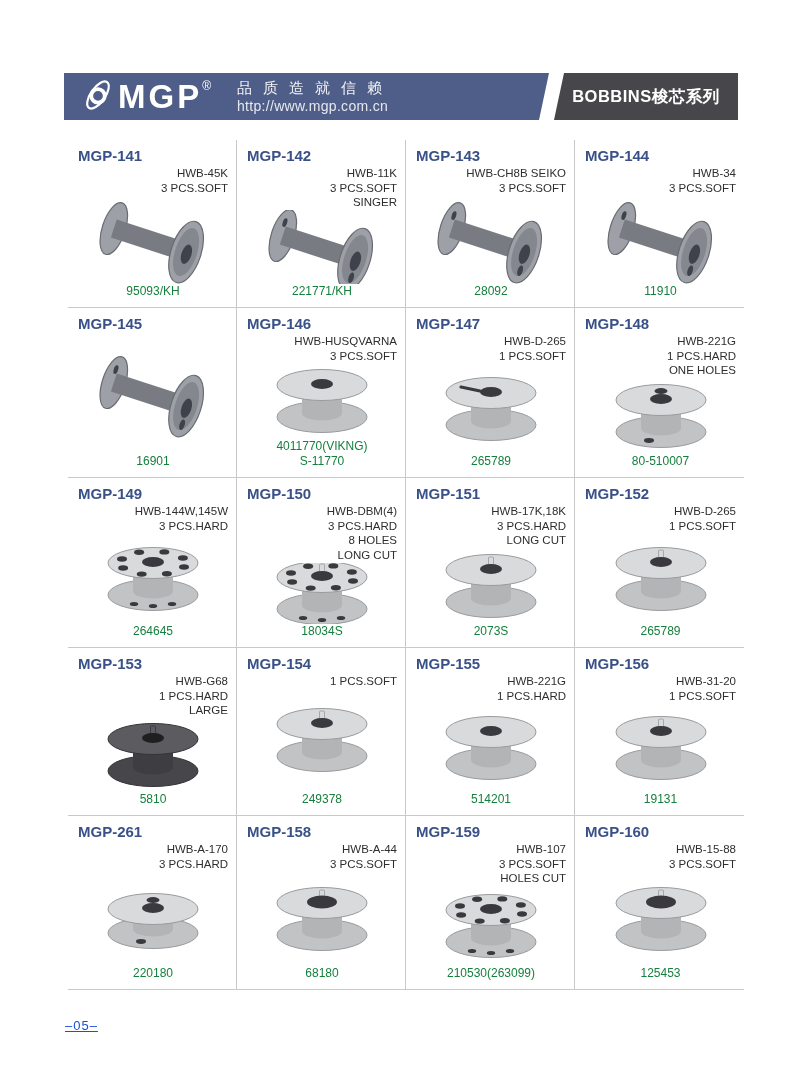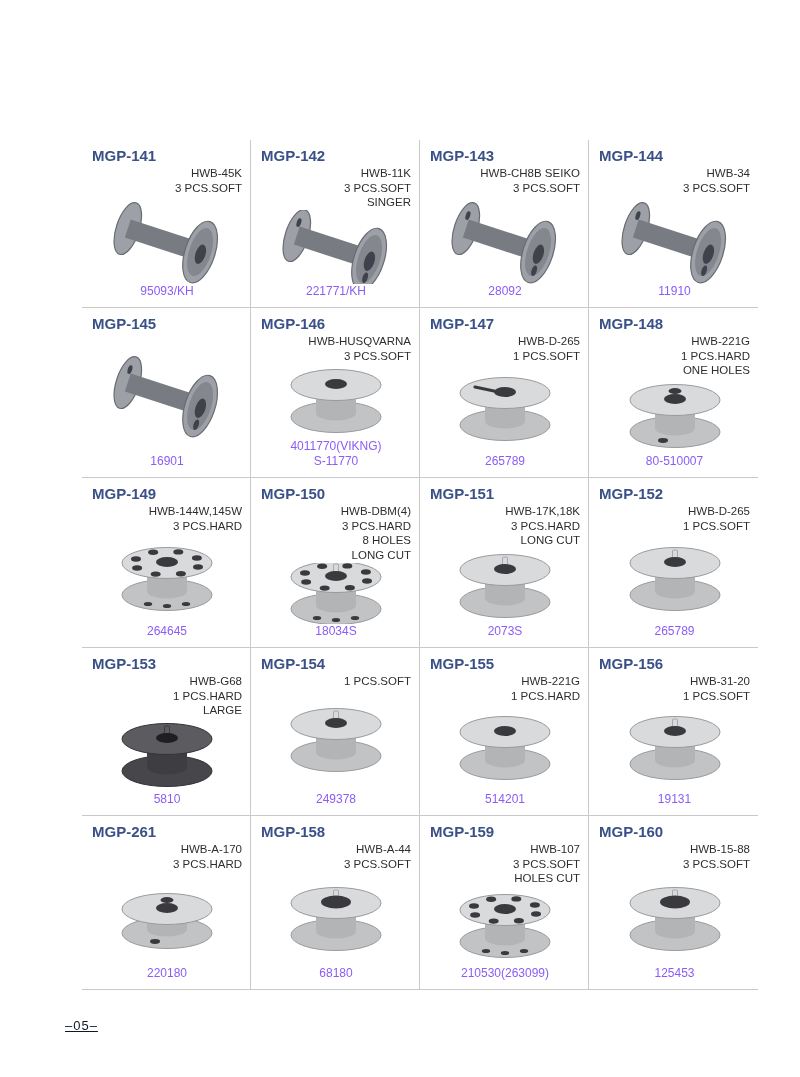--- a/index.html
+++ b/index.html
@@ -15,39 +15,60 @@
   .logo-text{font-size:33px;font-weight:800;letter-spacing:3px;line-height:1;}
   .logo-reg{font-size:12px;align-self:flex-start;margin-top:2px;}
   .tagline{margin-left:26px;display:flex;flex-direction:column;justify-content:center;}
   .slogan{font-size:15px;letter-spacing:11px;color:#f2f3f6;line-height:1.35;white-space:nowrap;}
   .website{font-size:14px;color:#e6e8ef;letter-spacing:.3px;line-height:1.25;}
   .bar-dark{width:184px;margin-left:5px;display:flex;align-items:center;justify-content:center;
             color:#fff;font-size:16.5px;font-weight:bold;letter-spacing:.5px;
             clip-path:polygon(10px 0,100% 0,100% 100%,0 100%);}
 
   
-  .grid{position:absolute;left:82px;top:140px;width:676px;display:grid;
+  .grid{position:absolute;left:68px;top:140px;width:676px;display:grid;
         grid-template-columns:169px 169px 169px 169px;
         grid-template-rows:168px 170px 170px 168px 174px;}
   .cell{box-sizing:border-box;border-bottom:1px solid #c9c9c9;
         display:flex;flex-direction:column;padding:7px 8px 5px 10px;}
   .cell:not(:nth-child(4n)){border-right:1px solid #c9c9c9;}
   .code{color:#3a5188;font-weight:bold;font-size:15px;margin-bottom:2px;}
   .line{font-size:11.5px;line-height:1.28;color:#2e2e2e;text-align:right;}
   .imgwrap{flex:1;display:flex;align-items:center;justify-content:center;overflow:hidden;}
-  .part{font-size:12px;text-align:center;line-height:1.25;color:#8b5cf6;margin-bottom:3px;}
+  .part{font-size:12px;text-align:center;line-height:1.25;color:#15803d;margin-bottom:3px;}
 
   
-  .footer{position:absolute;left:65px;top:1018px;font-size:13px;color:#0f172a;letter-spacing:1px;text-decoration:underline;}
+  .footer{position:absolute;left:65px;top:1018px;font-size:13px;color:#1d4ed8;letter-spacing:1px;text-decoration:underline;}
 </style>
 </head>
 <body>
 
 <div class="page">
 
+  <div class="header">
+    <div class="bar-blue" style="background:#4f5e88;">
+      <div class="logo">
+        <span>
+          <svg width="36" height="36" viewBox="0 0 40 40">
+            <ellipse cx="20" cy="20" rx="17.5" ry="8" fill="none" stroke="#fff" stroke-width="2.4" transform="rotate(-55 20 20)"></ellipse>
+            <circle cx="20" cy="21" r="7.5" fill="none" stroke="#fff" stroke-width="4.2"></circle>
+          </svg>
+        </span>
+        <span class="logo-text">MGP</span>
+        <span class="logo-reg">®</span>
+      </div>
+      <div class="tagline">
+        <div class="slogan">品质造就信赖</div>
+        <div class="website">http://www.mgp.com.cn</div>
+      </div>
+    </div>
+    <div class="bar-dark" style="background:#47464a;">
+      <span>BOBBINS梭芯系列</span>
+    </div>
+  </div>
 
   <div class="grid">
   <div class="cell">
     <div class="code">MGP-141</div>
     <div class="lines">
           <div class="line">HWB-45K</div>
           <div class="line">3 PCS.SOFT</div>
         </div>
     <div class="imgwrap">
           <svg width="132" height="98" viewBox="0 0 132 98">

